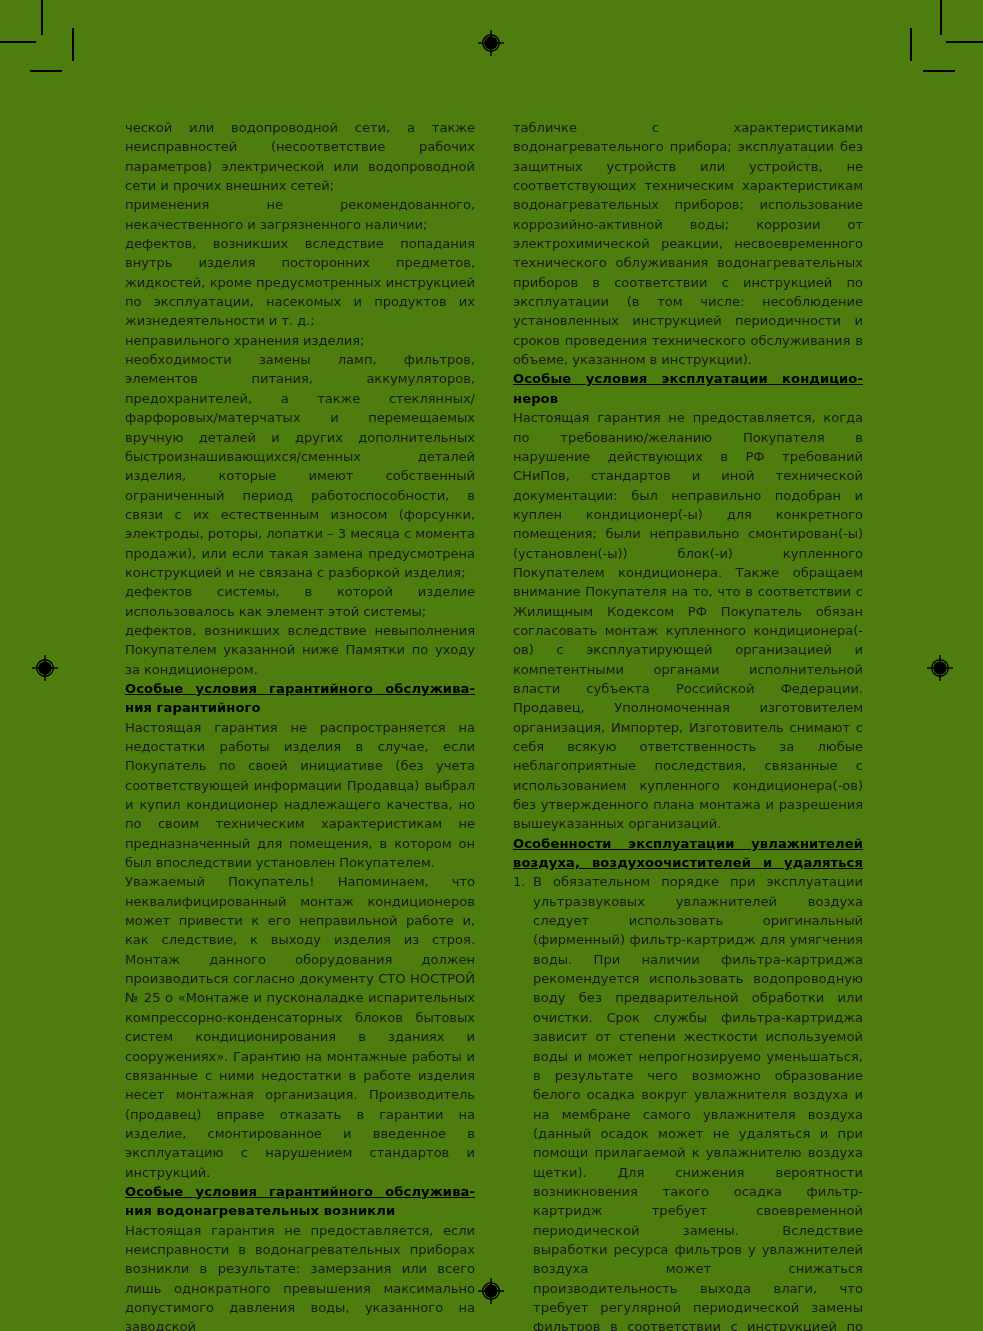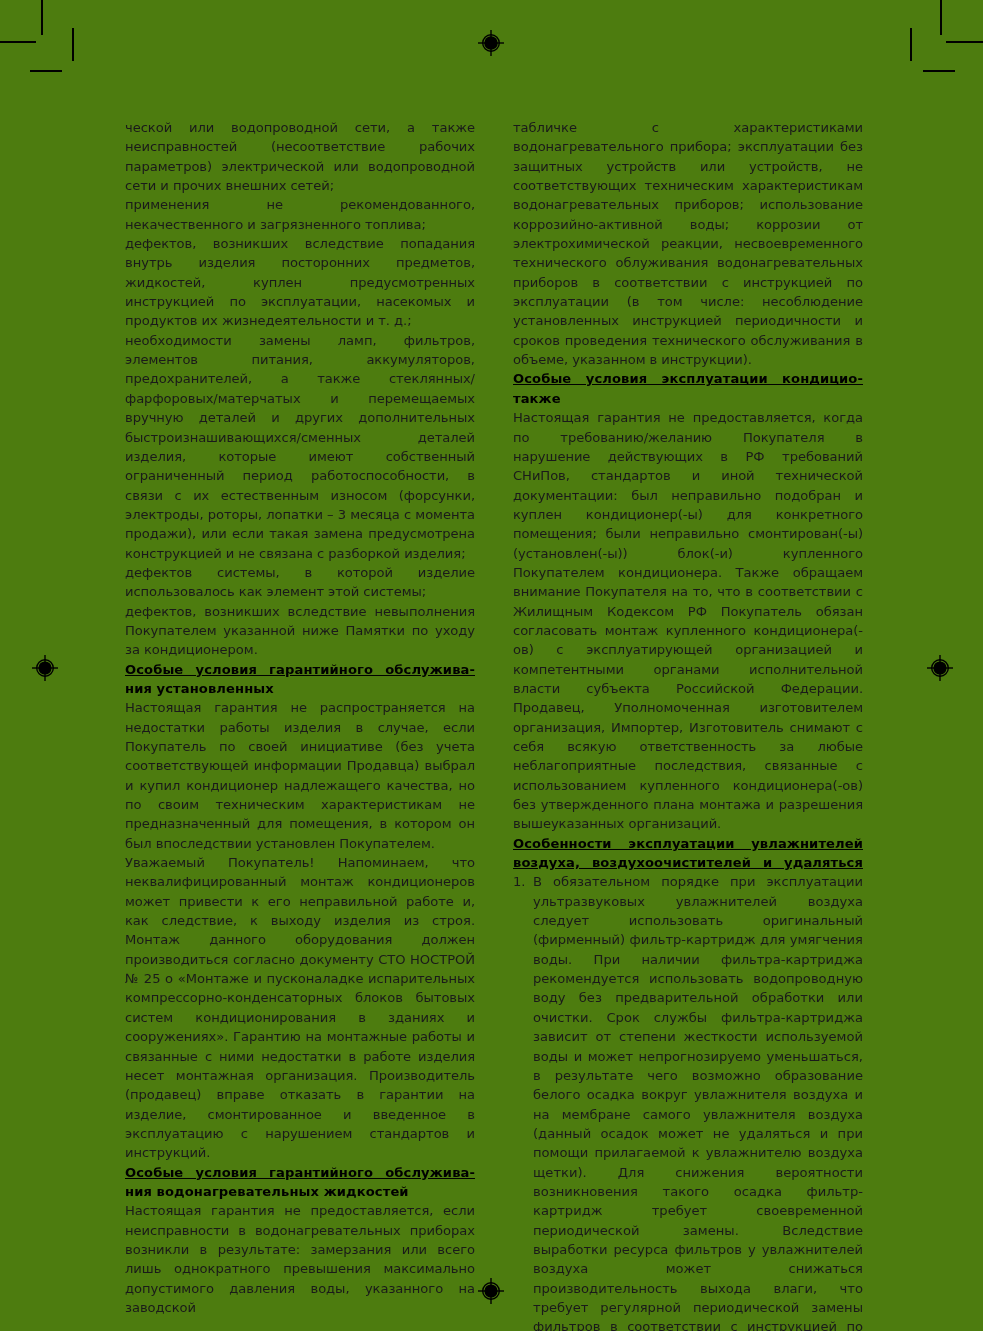--- a/index.html
+++ b/index.html
@@ -143,44 +143,45 @@
       <circle cx="13" cy="13" r="8.3" fill="none" stroke="#000" stroke-width="1.4"></circle>
       <circle cx="13" cy="13" r="6.6" fill="#000"></circle>
     </svg>
   </div>
 
   <div class="columns">
 
     <div class="column">
 
       <p class="para">ческой или водопроводной сети, а также неисправностей (несоответствие рабочих параметров) электрической или водопроводной сети и прочих внешних сетей;</p>
-      <p class="para">применения не рекомендованного, некачественного и загрязненного топлива;</p>
-      <p class="para">дефектов, возникших вследствие попадания внутрь изделия посторонних предметов, жидкостей, куплен предусмотренных инструкцией по эксплуатации, насекомых и продуктов их жизнедеятельности и т. д.;</p>
+      <p class="para">применения не рекомендованного, некачественного и загрязненного наличии;</p>
+      <p class="para">дефектов, возникших вследствие попадания внутрь изделия посторонних предметов, жидкостей, кроме предусмотренных инструкцией по эксплуатации, насекомых и продуктов их жизнедеятельности и т. д.;</p>
+      <p class="para">неправильного хранения изделия;</p>
       <p class="para">необходимости замены ламп, фильтров, элементов питания, аккумуляторов, предохранителей, а также стеклянных/фарфоровых/матерчатых и перемещаемых вручную деталей и других дополнительных быстроизнашивающихся/сменных деталей изделия, которые имеют собственный ограниченный период работоспособности, в связи с их естественным износом (форсунки, электроды, роторы, лопатки – 3 месяца с момента продажи), или если такая замена предусмотрена конструкцией и не связана с разборкой изделия;</p>
       <p class="para">дефектов системы, в которой изделие использовалось как элемент этой системы;</p>
       <p class="para">дефектов, возникших вследствие невыполнения Покупателем указанной ниже Памятки по уходу за кондиционером.</p>
 
       <h2 class="section-head gap-before spread">Особые условия гарантийного обслужива-</h2>
-      <h2 class="section-head">ния установленных</h2>
+      <h2 class="section-head">ния гарантийного</h2>
 
       <p class="para">Настоящая гарантия не распространяется на недостатки работы изделия в случае, если Покупатель по своей инициативе (без учета соответствующей информации Продавца) выбрал и купил кондиционер надлежащего качества, но по своим техническим характеристикам не предназначенный для помещения, в котором он был впоследствии установлен Покупателем.</p>
       <p class="para">Уважаемый Покупатель! Напоминаем, что неквалифицированный монтаж кондиционеров может привести к его неправильной работе и, как следствие, к выходу изделия из строя. Монтаж данного оборудования должен производиться согласно документу СТО НОСТРОЙ № 25 о «Монтаже и пусконаладке испарительных компрессорно-конденсаторных блоков бытовых систем кондиционирования в зданиях и сооружениях». Гарантию на монтажные работы и связанные с ними недостатки в работе изделия несет монтажная организация. Производитель (продавец) вправе отказать в гарантии на изделие, смонтированное и введенное в эксплуатацию с нарушением стандартов и инструкций.</p>
 
       <h2 class="section-head gap-before spread">Особые условия гарантийного обслужива-</h2>
-      <h2 class="section-head">ния водонагревательных жидкостей</h2>
+      <h2 class="section-head">ния водонагревательных возникли</h2>
 
       <p class="para force-justify-all">Настоящая гарантия не предоставляется, если неисправности в водонагревательных приборах возникли в результате: замерзания или всего лишь однократного превышения максимально допустимого давления воды, указанного на заводской</p>
     </div>
 
     <div class="column">
 
       <p class="para">табличке с характеристиками водонагревательного прибора; эксплуатации без защитных устройств или устройств, не соответствующих техническим характеристикам водонагревательных приборов; использование коррозийно-активной воды; коррозии от электрохимической реакции, несвоевременного технического облуживания водонагревательных приборов в соответствии с инструкцией по эксплуатации (в том числе: несоблюдение установленных инструкцией периодичности и сроков проведения технического обслуживания в объеме, указанном в инструкции).</p>
 
       <h2 class="section-head gap-before spread">Особые условия эксплуатации кондицио-</h2>
-      <h2 class="section-head">также</h2>
+      <h2 class="section-head">неров</h2>
 
       <p class="para">Настоящая гарантия не предоставляется, когда по требованию/желанию Покупателя в нарушение действующих в РФ требований СНиПов, стандартов и иной технической документации: был неправильно подобран и куплен кондиционер(-ы) для конкретного помещения; были неправильно смонтирован(-ы) (установлен(-ы)) блок(-и) купленного Покупателем кондиционера. Также обращаем внимание Покупателя на то, что в соответствии с Жилищным Кодексом РФ Покупатель обязан согласовать монтаж купленного кондиционера(-ов) с эксплуатирующей организацией и компетентными органами исполнительной власти субъекта Российской Федерации. Продавец, Уполномоченная изготовителем организация, Импортер, Изготовитель снимают с себя всякую ответственность за любые неблагоприятные последствия, связанные с использованием купленного кондиционера(-ов) без утвержденного плана монтажа и разрешения вышеуказанных организаций.</p>
 
       <h2 class="section-head gap-before spread">Особенности эксплуатации увлажнителей</h2>
       <h2 class="section-head spread">воздуха, воздухоочистителей и удаляться</h2>
 
       <div class="numbered">
         <span class="num">1.</span>
         <span class="body">В обязательном порядке при эксплуатации ультразвуковых увлажнителей воздуха следует использовать оригинальный (фирменный) фильтр-картридж для умягчения воды. При наличии фильтра-картриджа рекомендуется использовать водопроводную воду без предварительной обработки или очистки. Срок службы фильтра-картриджа зависит от степени жесткости используемой воды и может непрогнозируемо уменьшаться, в результате чего возможно образование белого осадка вокруг увлажнителя воздуха и на мембране самого увлажнителя воздуха (данный осадок может не удаляться и при помощи прилагаемой к увлажнителю воздуха щетки). Для снижения вероятности возникновения такого осадка фильтр-картридж требует своевременной периодической замены. Вследствие выработки ресурса фильтров у увлажнителей воздуха может снижаться производительность выхода влаги, что требует регулярной периодической замены фильтров в соответствии с инструкцией по эксплуатации. За перечисленные в настоящем пункте неисправности увлажнителей воздуха и возникший в связи с такими неисправностями какой-либо ущерб</span>
       </div>

